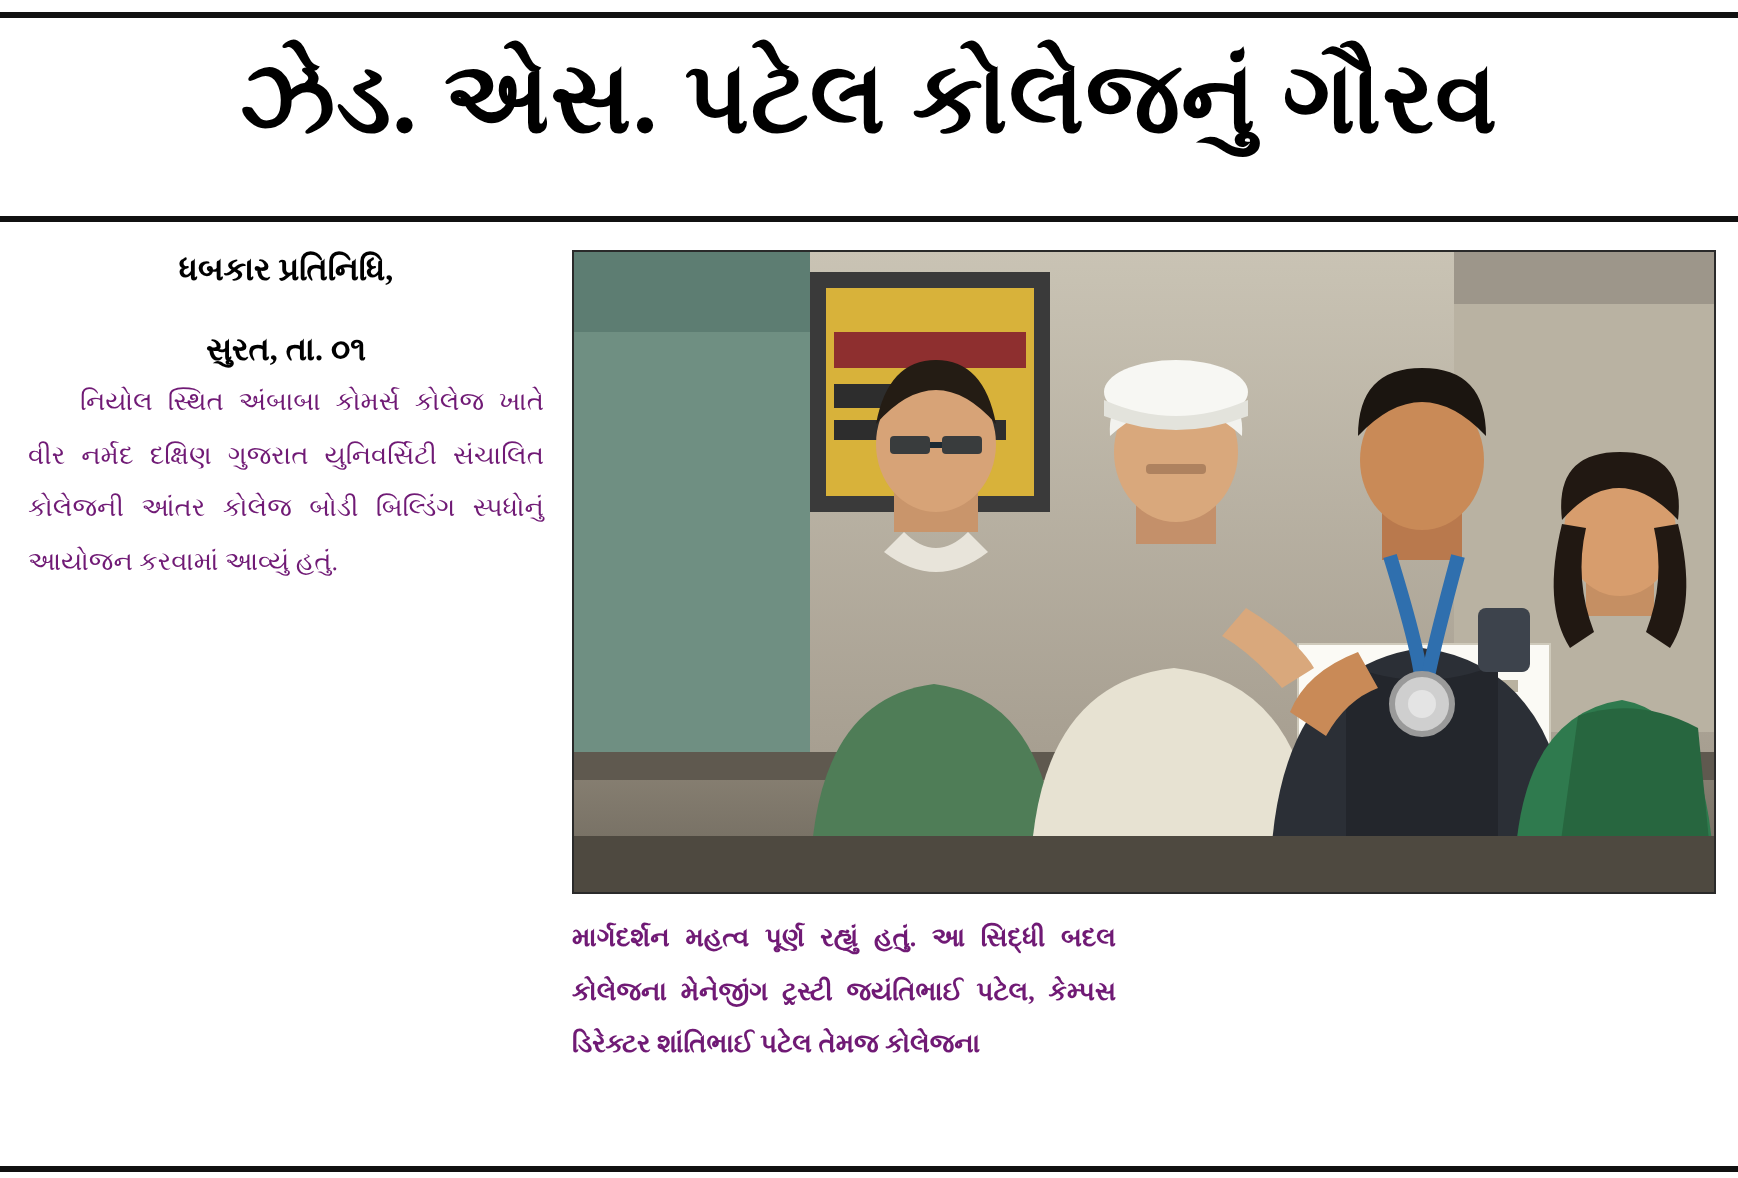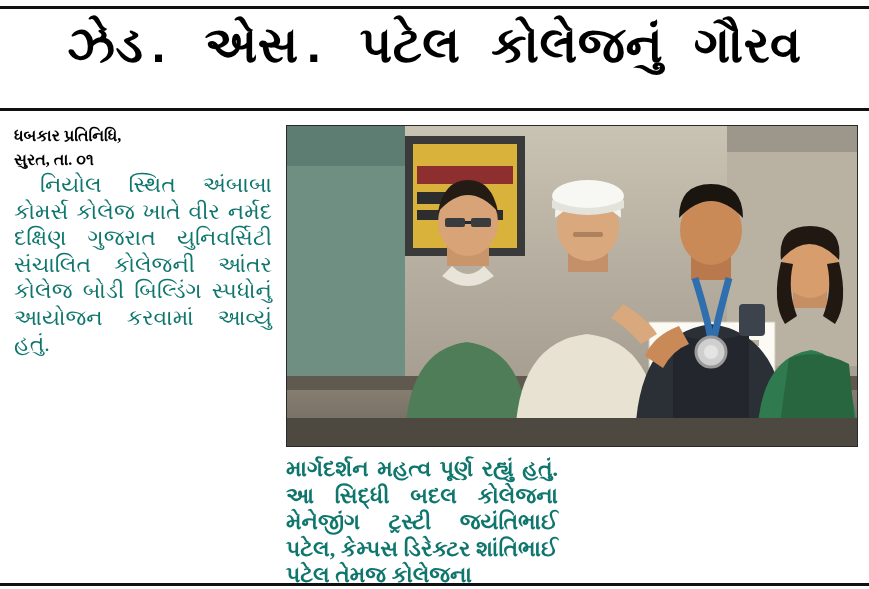--- a/index.html
+++ b/index.html
@@ -32,21 +32,21 @@
     width: 869px;
     height: 3px;
     background: #111111;
   }
   .headline {
     position: absolute;
     left: 0;
     top: 20px;
     width: 869px;
     text-align: center;
-    font-family: Liberation Mono, monospace;
+    font-family: Liberation Serif, serif;
     font-weight: bold;
     font-size: 50px;
     line-height: 58px;
     letter-spacing: 0.5px;
     color: #000000;
     white-space: nowrap;
   }
   .headline-rule {
     position: absolute;
     left: 0;
@@ -62,29 +62,31 @@
     left: 14px;
     top: 124px;
     width: 258px;
   }
   .byline {
     font-family: "Liberation Serif", serif;
     font-weight: bold;
     font-size: 16px;
     line-height: 24px;
     color: #000;
+    text-align: center;
   }
   .byline .line2 {
     display: block;
+    margin-top: 16px;
   }
   .body-text {
     font-family: "Liberation Serif", serif;
-    font-size: 22px;
+    font-size: 13px;
     line-height: 26.5px;
-    color: #0f766e;
+    color: #701a75;
     text-align: justify;
     text-justify: inter-word;
   }
   .body-text p {
     margin: 0;
     text-indent: 26px;
   }
 
   
   .photo {

